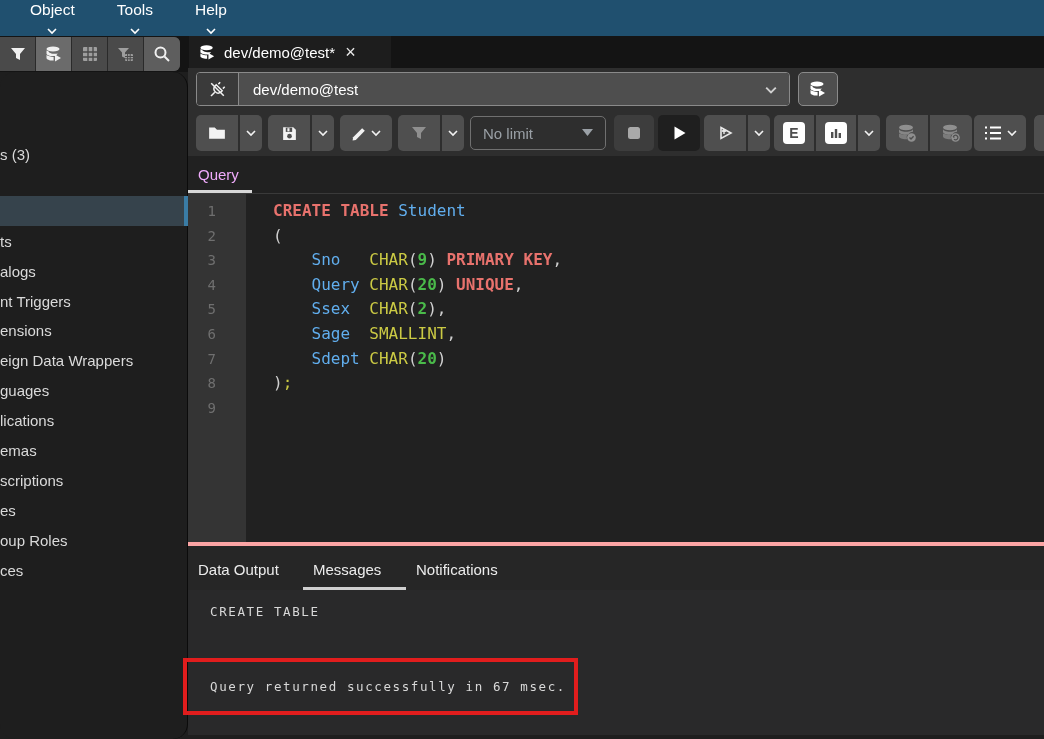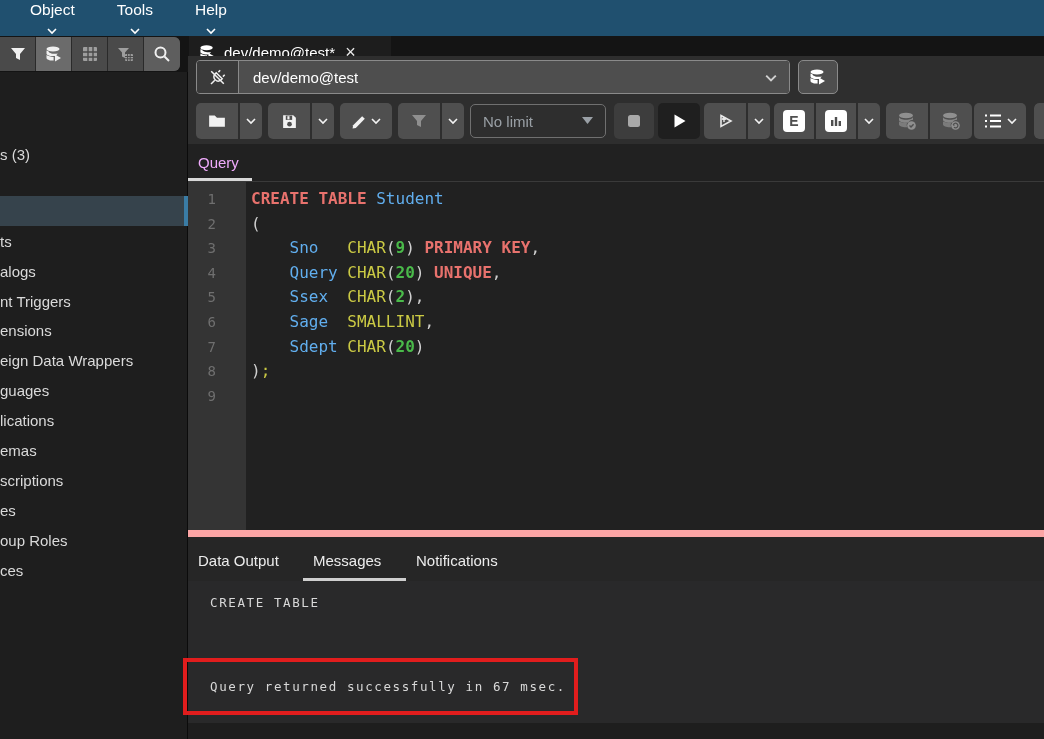--- a/index.html
+++ b/index.html
@@ -23,27 +23,27 @@
            color:#f0f0f0; border-right:1px solid #2a2a2a; background:#4a4a4a; }
   .bicon.active { background:#6b6b6b; }
   .bicon.dim { color:#9e9e9e; }
   .bicon:last-child { border-right:none; background:#5e5e5e; }
   #query-tab { position:absolute; left:189px; top:0; width:202px; height:36px; background:#1d1d1d;
                display:flex; align-items:center; gap:8px; padding:0 10px; color:#fff; font-size:15px;
                border-bottom:3px solid #b2b7bd; }
   #query-tab .close { color:#e8e8e8; font-size:18px; margin-left:2px; }
 
   
-  #sidebar { left:0; top:72px; width:188px; height:667px; background:#1e1e1e; border-right:1px solid #0b0b0b; }
+  #sidebar { left:0; top:72px; width:188px; height:667px; background:#1e1e1e; border-right:1px solid #0b0b0b;border-radius:15px; }
   .tree-item { position:absolute; left:0; width:188px; height:30px; line-height:30px;
                color:#dadada; font-size:15px; white-space:nowrap; overflow:hidden; }
   .tree-item.selected { background:#36434c; border-right:4px solid #3a7ca5; }
 
   
-  #main { left:188px; top:56px; width:856px; height:503px; background:#212121; }
+  #main { left:188px; top:68px; width:856px; height:503px; background:#212121; }
 
   
   #connrow { position:absolute; left:0; top:0; width:856px; height:42px; background:#2e2e2e; }
   #conn-group { position:absolute; left:8px; top:4px; height:34px; display:flex;
                 border:1px solid #8a8a8a; border-radius:4px; overflow:hidden; }
   #plug-btn { width:42px; background:#3a3a3a; display:flex; align-items:center; justify-content:center;
               color:#f0f0f0; border-right:1px solid #8a8a8a; }
   #conn-combo { width:550px; background:#4e4e4e; color:#fff; font-size:15px; display:flex;
                 align-items:center; padding:0 14px; }
   #conn-combo .val { flex:1; }
@@ -71,33 +71,33 @@
            border-bottom:1px solid #3a3a3a; }
   .qtab { position:absolute; top:0; height:37px; line-height:37px; color:#f0abfc; font-size:15px; }
   #qtab-query { left:10px; } #qtab-history { left:75px; }
   #qtab-underline { position:absolute; left:0; top:34px; width:64px; height:3px; background:#d8d8d8; }
 
   
   #editor { position:absolute; left:0; top:126px; width:856px; height:348px; background:#212121; display:flex; }
   #editor-gutter { width:58px; background:#343434; padding-top:5px; }
   .gut-line { height:24.6px; line-height:24.6px; text-align:right; padding-right:30px;
               color:#6f6f6f; font-family:"DejaVu Sans Mono", monospace; font-size:14px; }
-  #editor-code { flex:1; padding-top:5px; padding-left:5px; }
+  #editor-code { flex:1; padding-top:5px; padding-left:27px; }
   .code-line { height:24.6px; line-height:24.6px; white-space:pre;
                font-family:"DejaVu Sans Mono", monospace; font-size:16px; }
   .tk-kw { color:#e8726d; font-weight:bold; }
   .tk-id { color:#61aeee; }
   .tk-ty { color:#cbca44; }
   .tk-nu { color:#4aba4a; font-weight:bold; }
   .tk-pu, .tk-pl { color:#d0d0d0; }
   .tk-sc { color:#cbca44; }
 
   
   #output { position:absolute; left:0; top:474px; width:856px; height:193px; background:#29292a;
-            border-top:7px solid #fca5a5; }
+            border-top:4px solid #fca5a5; }
   #out-tabs { position:relative; height:44px; background:#262626; }
   .otab { position:absolute; top:0; height:44px; line-height:48px; color:#ececec; font-size:15px; }
   #otab-underline { position:absolute; left:115px; top:41px; width:103px; height:3px; background:#cfcfcf; }
   #out-log { padding:14px 0 0 22px; color:#d8d8d8; font-family:"DejaVu Sans Mono", monospace;
              font-size:12.5px; letter-spacing:1.6px; }
 
   
   #tooltip { left:622px; top:175px; width:110px; height:58px; background:#d8d8d8; border-radius:4px;
              z-index:50; box-shadow:0 1px 4px rgba(0,0,0,.5); text-align:center; }
   #tooltip .tt-arrow { position:absolute; left:44px; top:-8px; width:0; height:0;

